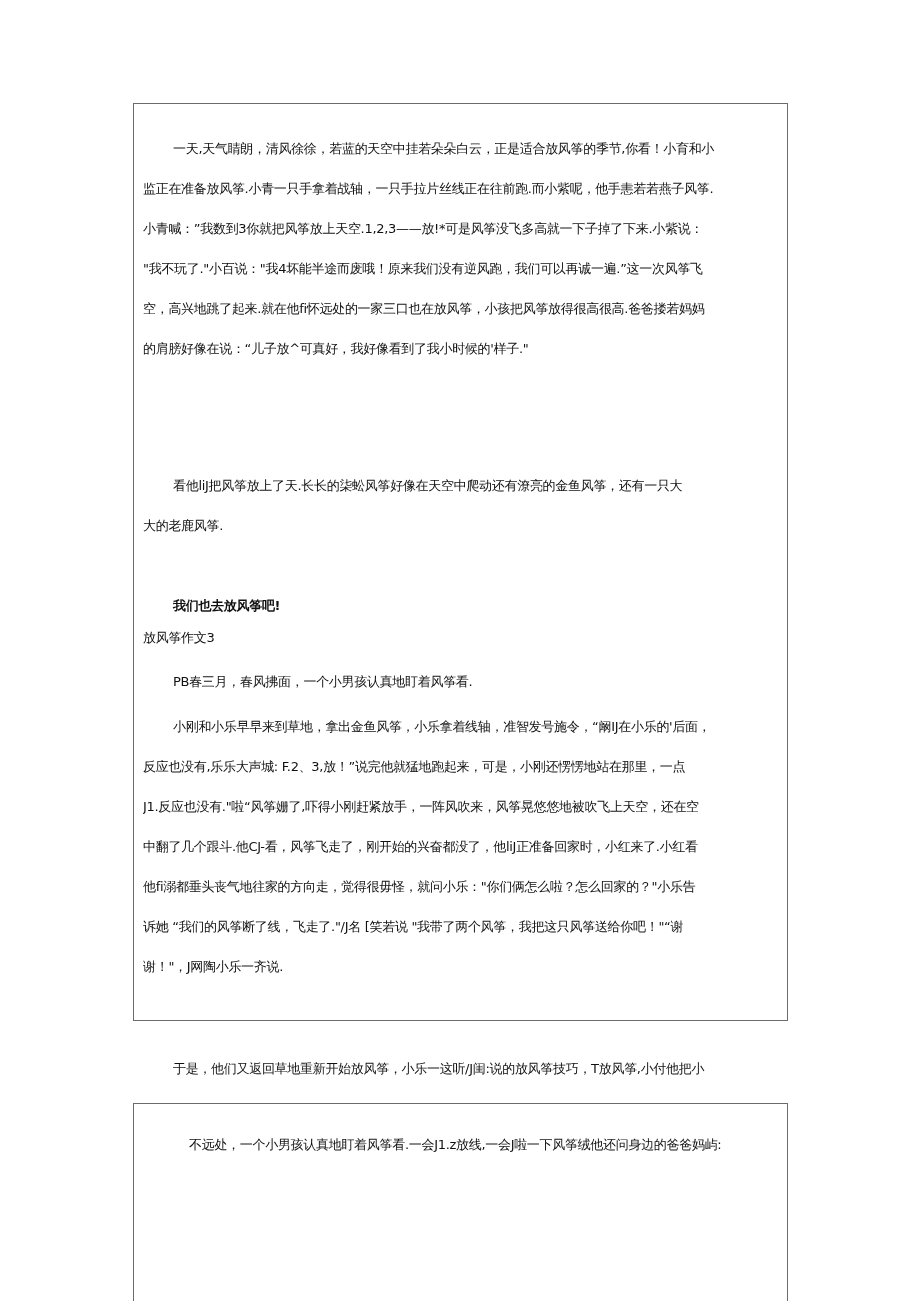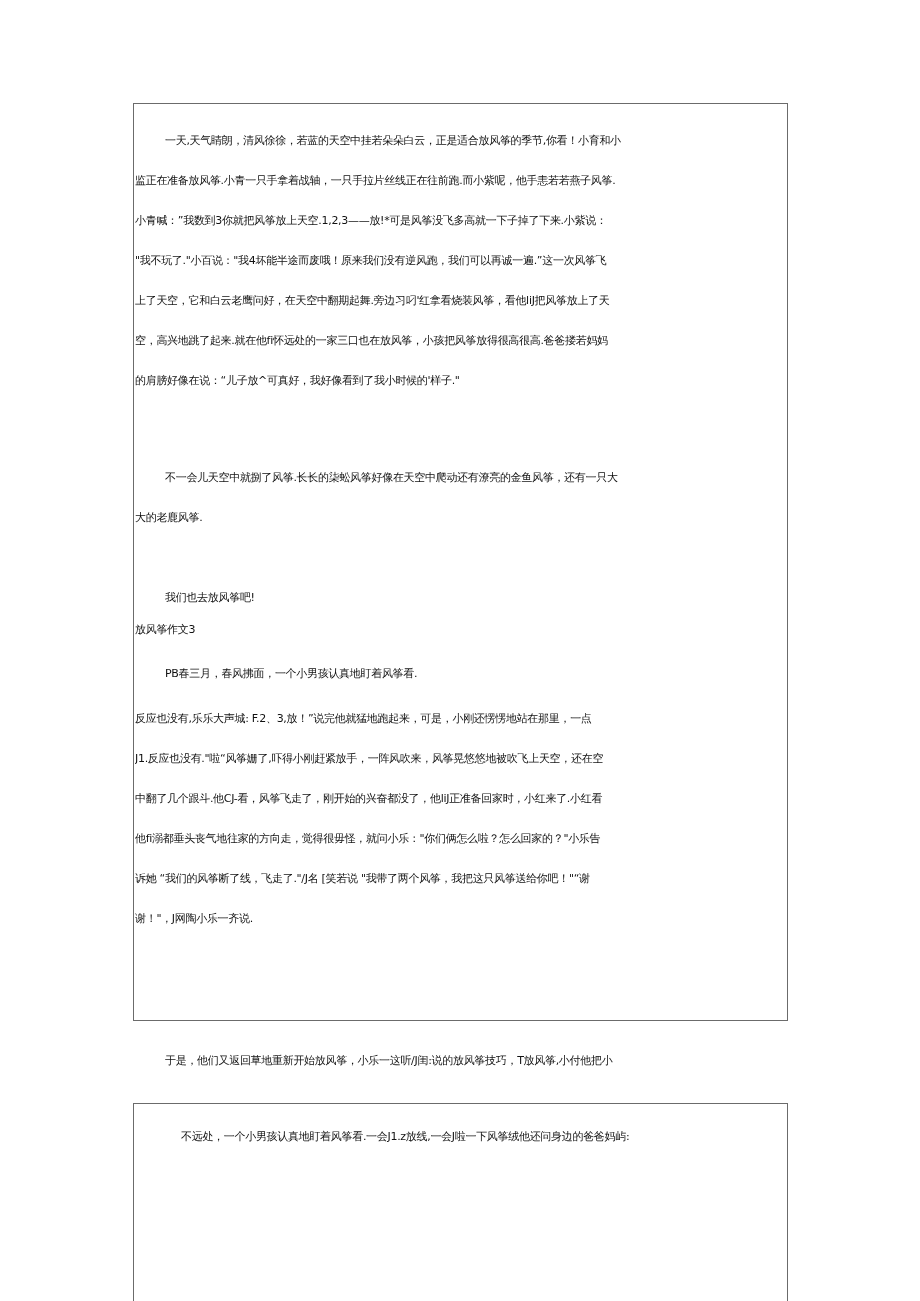--- a/index.html
+++ b/index.html
@@ -30,24 +30,24 @@
       left: 133px;
       top: 1103px;
       width: 655px;
       height: 220px;
       border-bottom: none;
     }
     .para {
       position: absolute;
       left: 135px;
       width: 652px;
-      font-size: 11px;
+      font-size: 13px;
       line-height: 40px;
       letter-spacing: -0.3px;
-      margin: 0;
+      margin: 8px;
       white-space: normal;
       word-break: break-all;
       text-align: justify;
     }
     .tight { line-height: 29px; }
     .line {
       display: block;
       white-space: nowrap;
       overflow: hidden;
     }
@@ -56,43 +56,43 @@
 <body>
 
 <div class="box box1"></div>
 <div class="box box2"></div>
 
 <div class="para" style="top:121px;">
   <span class="line" style="padding-left:30px;">一天,天气睛朗，清风徐徐，若蓝的天空中挂若朵朵白云，正是适合放风筝的季节,你看！小育和小</span>
   <span class="line">监正在准备放风筝.小青一只手拿着战轴，一只手拉片丝线正在往前跑.而小紫呢，他手恚若若燕子风筝.</span>
   <span class="line">小青喊：”我数到3你就把风筝放上天空.1,2,3——放!*可是风筝没飞多高就一下子掉了下来.小紫说：</span>
   <span class="line">"我不玩了."小百说："我4坏能半途而废哦！原来我们没有逆风跑，我们可以再诚一遍.”这一次风筝飞</span>
-  <span class="line">上了天空，它和白云老鹰问好，在天空中翻期起舞.旁边习叼'红拿看烧装风筝，看他liJ把风筝放上了天</span>
   <span class="line">空，高兴地跳了起来.就在他fi怀远处的一家三口也在放风筝，小孩把风筝放得很高很高.爸爸搂若妈妈</span>
   <span class="line">的肩膀好像在说：“儿子放^可真好，我好像看到了我小时候的'样子."</span>
 </div>
 
 <div class="para" style="top:458px;">
-  <span class="line" style="padding-left:30px;">不一会儿天空中就捌了风筝.长长的柒蚣风筝好像在天空中爬动还有潦亮的金鱼风筝，还有一只大</span>
+  <span class="line" style="padding-left:30px;">看他liJ把风筝放上了天.长长的柒蚣风筝好像在天空中爬动还有潦亮的金鱼风筝，还有一只大</span>
   <span class="line">大的老鹿风筝.</span>
 </div>
 
-<div class="para" style="top:578px;">
+<div class="para" style="top:578px;font-weight:bold;">
   <span class="line" style="padding-left:30px;">我们也去放风筝吧!</span>
 </div>
 
 <div class="para" style="top:610px;">
   <span class="line">放风筝作文3</span>
 </div>
 
 <div class="para" style="top:654px;">
   <span class="line" style="padding-left:30px;">PB春三月，春风拂面，一个小男孩认真地盯着风筝看.</span>
 </div>
 
 <div class="para" style="top:699px;">
+  <span class="line" style="padding-left:30px;">小刚和小乐早早来到草地，拿出金鱼风筝，小乐拿着线轴，准智发号施令，“阚IJ在小乐的'后面，</span>
   <span class="line">反应也没有,乐乐大声城: F.2、3,放！”说完他就猛地跑起来，可是，小刚还愣愣地站在那里，一点</span>
   <span class="line">J1.反应也没有."啦“风筝姗了,吓得小刚赶紧放手，一阵风吹来，风筝晃悠悠地被吹飞上天空，还在空</span>
   <span class="line">中翻了几个跟斗.他CJ-看，风筝飞走了，刚开始的兴奋都没了，他liJ正准备回家时，小红来了.小红看</span>
   <span class="line">他fi溺都垂头丧气地往家的方向走，觉得很毋怪，就问小乐："你们俩怎么啦？怎么回家的？"小乐告</span>
   <span class="line">诉她 “我们的风筝断了线，飞走了."/J名 [笑若说 "我带了两个风筝，我把这只风筝送给你吧！"“谢</span>
   <span class="line">谢！"，J网陶小乐一齐说.</span>
 </div>
 
 <div class="para tight" style="top:1046px;">
   <span class="line" style="padding-left:30px;">于是，他们又返回草地重新开始放风筝，小乐一这听/J闺:说的放风筝技巧，T放风筝,小付他把小</span>

